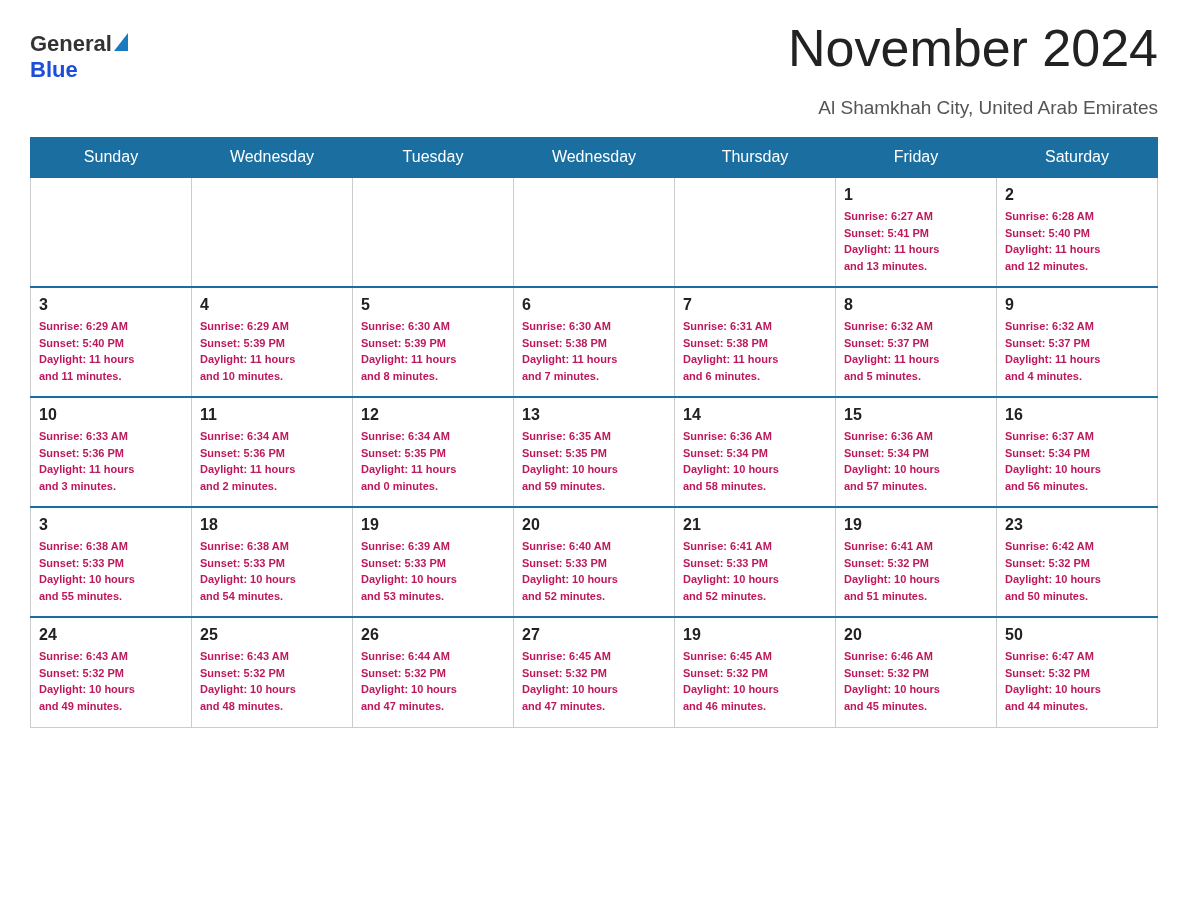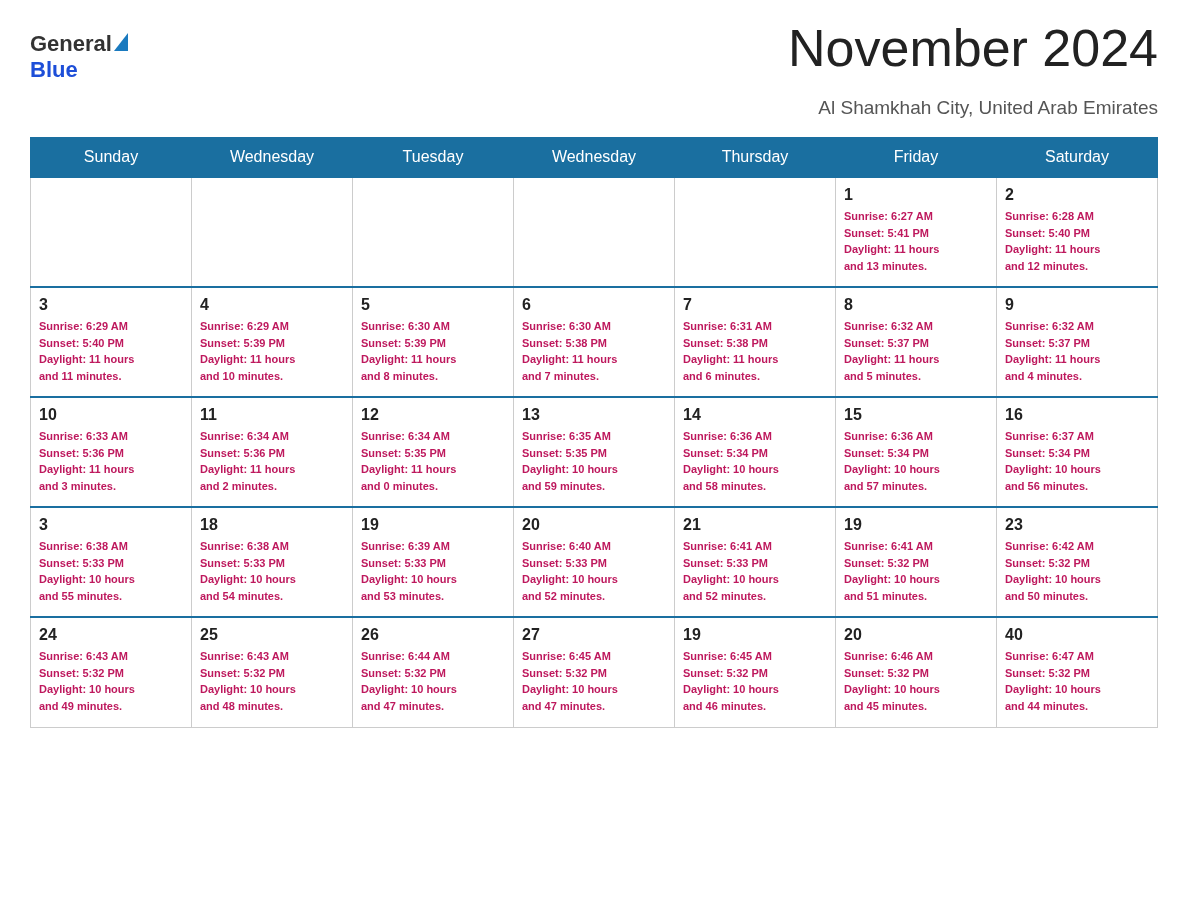--- a/index.html
+++ b/index.html
@@ -255,18 +255,18 @@
         </td>
         <td>
           <div class="day-number">19</div>
           <div class="day-info">Sunrise: 6:45 AM<br>Sunset: 5:32 PM<br>Daylight: 10 hours<br>and 46 minutes.</div>
         </td>
         <td>
           <div class="day-number">20</div>
           <div class="day-info">Sunrise: 6:46 AM<br>Sunset: 5:32 PM<br>Daylight: 10 hours<br>and 45 minutes.</div>
         </td>
         <td>
-          <div class="day-number">40</div>
+          <div class="day-number">50</div>
           <div class="day-info">Sunrise: 6:47 AM<br>Sunset: 5:32 PM<br>Daylight: 10 hours<br>and 44 minutes.</div>
         </td>
       </tr>
     </tbody>
 </table>
 
 </body></html>

